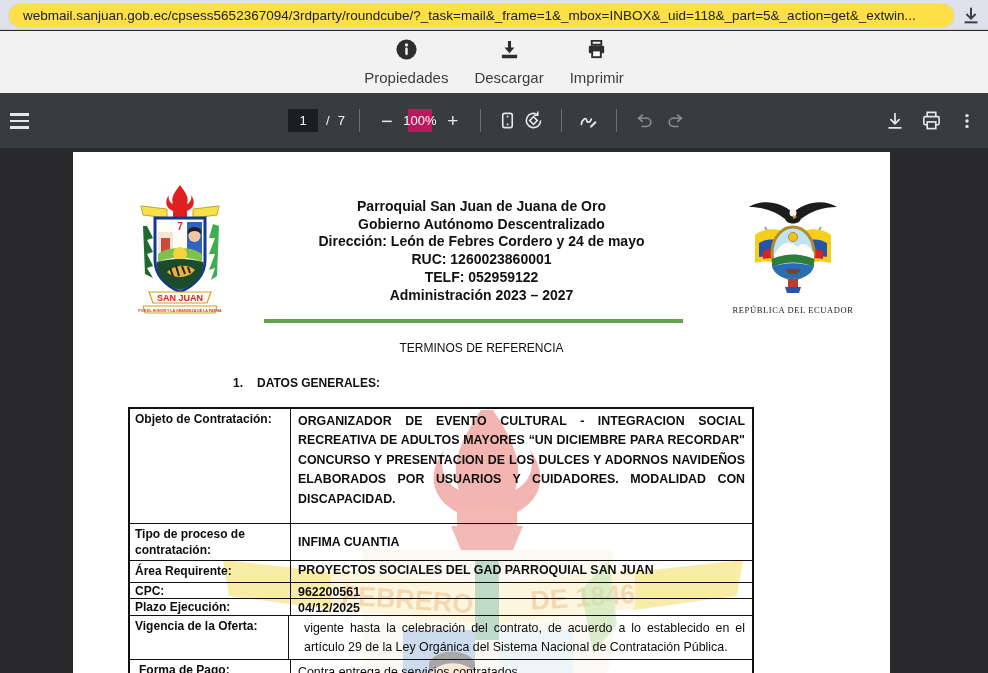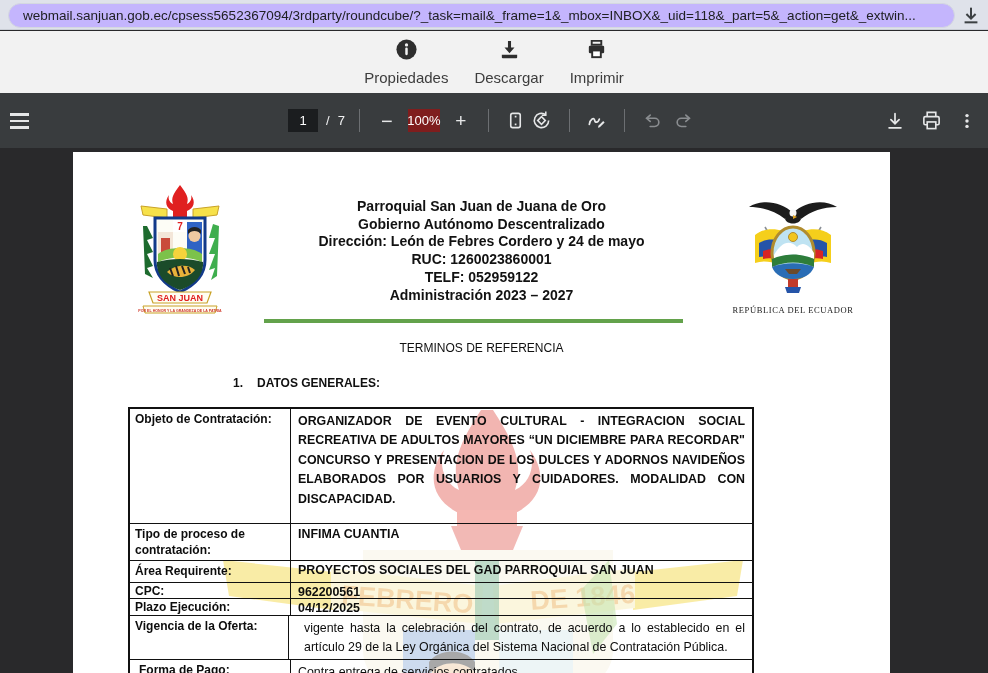--- a/index.html
+++ b/index.html
@@ -3,21 +3,21 @@
 <meta charset="utf-8">
 <style>
   * { margin:0; padding:0; box-sizing:border-box; }
   html,body { width:988px; height:673px; overflow:hidden; background:#29292b;
               font-family:"Liberation Sans", sans-serif; }
 
   
   .url-strip { position:absolute; left:0; top:0; width:988px; height:30px;
                background:#dfe2ea; border-bottom:1px solid #c9cdd5; }
   .url-pill  { position:absolute; left:8px; top:3px; width:947px; height:25px;
-               background:#c4b5fd; border:1px solid #d4d8e0; border-radius:13px;
+               background:#fde047; border:1px solid #d4d8e0; border-radius:13px;
                display:flex; align-items:center; padding:0 14px; }
   .url-text  { font-size:13.5px; color:#202124; white-space:nowrap; overflow:hidden; }
   .strip-dl  { position:absolute; right:6px; top:4px; width:22px; height:22px; }
 
   
   .rc-bar { position:absolute; left:0; top:31px; width:988px; height:62px;
             background:#f2f2f2; display:flex; justify-content:center; }
   .rc-group { display:flex; gap:22px; align-items:center; }
   .rc-btn { display:flex; flex-direction:column; align-items:center; gap:4px;
             cursor:pointer; padding:4px 2px; }
@@ -31,21 +31,21 @@
   .pdf-bar .hamburger span { display:block; width:19px; height:2.5px; background:#e6e7e8; }
   .center-group { position:absolute; left:288px; top:0; height:55px;
                   display:flex; align-items:center; }
   .pg-box { width:30px; height:23px; background:#1b1d1f; color:#fff;
             font-size:13px; display:flex; align-items:center; justify-content:center; }
   .pg-total { color:#f1f2f3; font-size:13px; margin-left:8px; }
   .tb-div { width:1px; height:23px; background:#6c6f72; margin:0 14px; }
   .tb-btn { background:none; border:none; color:#e6e7e8; cursor:pointer;
             display:flex; align-items:center; justify-content:center;
             width:26px; height:26px; }
-  .zoom-box { width:32px; height:23px; background:#7f1d1d; color:#fff; font-size:13px;
+  .zoom-box { width:24px; height:23px; background:#be185d; color:#fff; font-size:13px;
               display:flex; align-items:center; justify-content:center; margin:0 8px; }
   .minus-glyph { font-size:20px; line-height:1; color:#e6e7e8; }
   .plus-glyph  { font-size:19px; line-height:1; color:#e6e7e8; }
   .right-group { position:absolute; right:8px; top:0; height:55px;
                  display:flex; align-items:center; gap:10px; }
 
   
   .viewer { position:absolute; left:0; top:148px; width:988px; height:525px;
             background:#29292b; }
   .doc-page { position:absolute; left:73px; top:4px; width:817px; height:521px;
@@ -75,21 +75,21 @@
                border:2px solid #111; background:transparent; }
   .t-row { display:flex; border-bottom:1.5px solid #111; }
   .t-row:last-child { border-bottom:none; }
   .t-label { width:162px; border-right:1.5px solid #111; padding:3px 6px 2px 5px;
              font-size:12px; font-weight:bold; color:#0d0d0d; line-height:15.5px; }
   .t-value { width:464px; padding:3px 7px 2px 7px; font-size:12.4px; color:#0d0d0d;
              line-height:15.5px; }
   .t-value.big   { line-height:19.4px; text-align:justify; font-weight:bold; }
   .t-value.bold  { font-weight:bold; }
   .t-value.plain { font-weight:normal; text-align:justify; line-height:19px; }
-  .r1 { height:115px; } .r2 { height:37px; } .r3 { height:22px; }
+  .r1 { height:115px; } .r2 { height:37px;align-items:center; } .r3 { height:22px; }
   .r4 { height:16px; }  .r5 { height:17px; } .r6 { height:44px;gap:8px; } .r7 { height:30px; }
   .r3 .t-value, .r4 .t-value, .r5 .t-value { padding-top:2px; }
   .r4 .t-label, .r5 .t-label { padding-top:1px; }
   .r7 .t-label { padding-left:9px; }
 </style>
 </head>
 <body>
 
 <div class="url-strip">
   <div class="url-pill">

